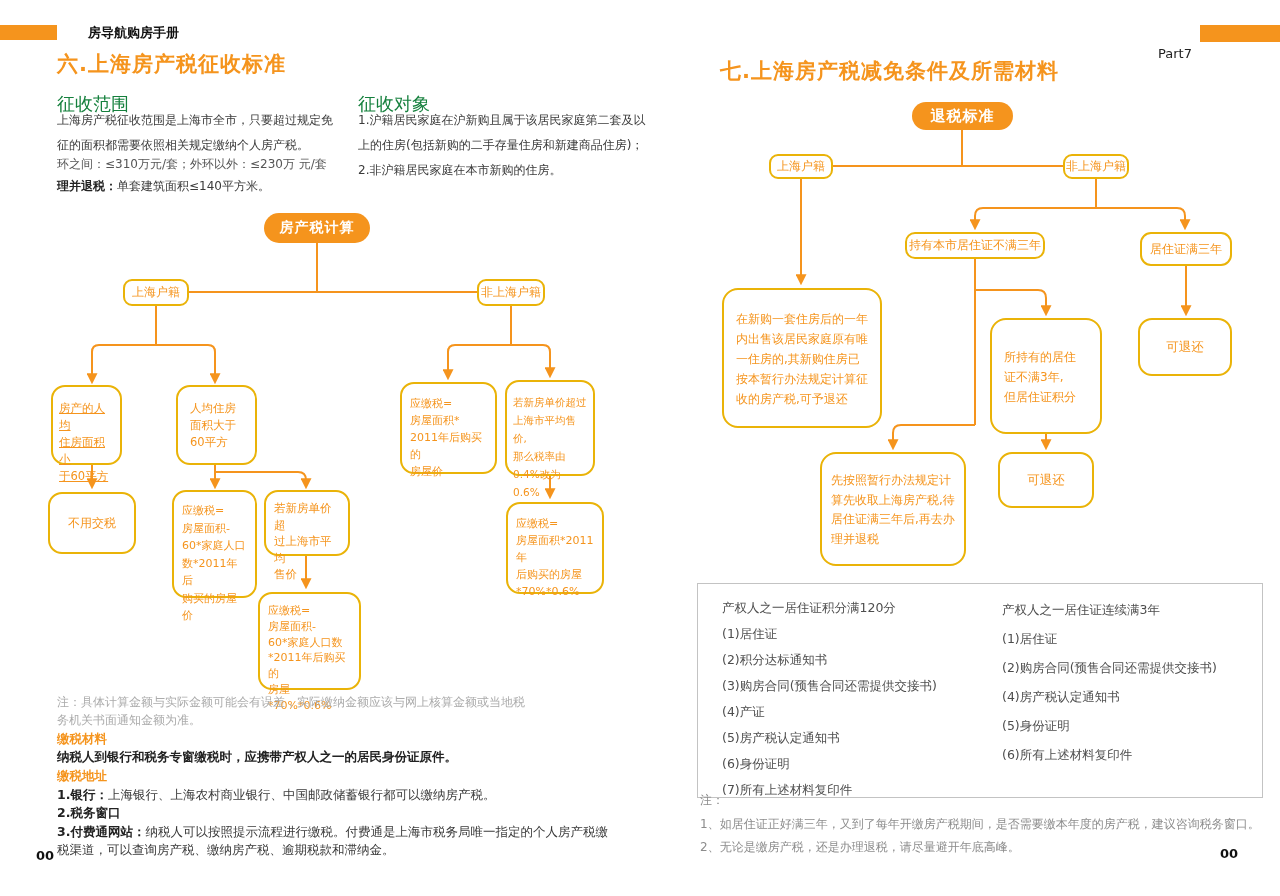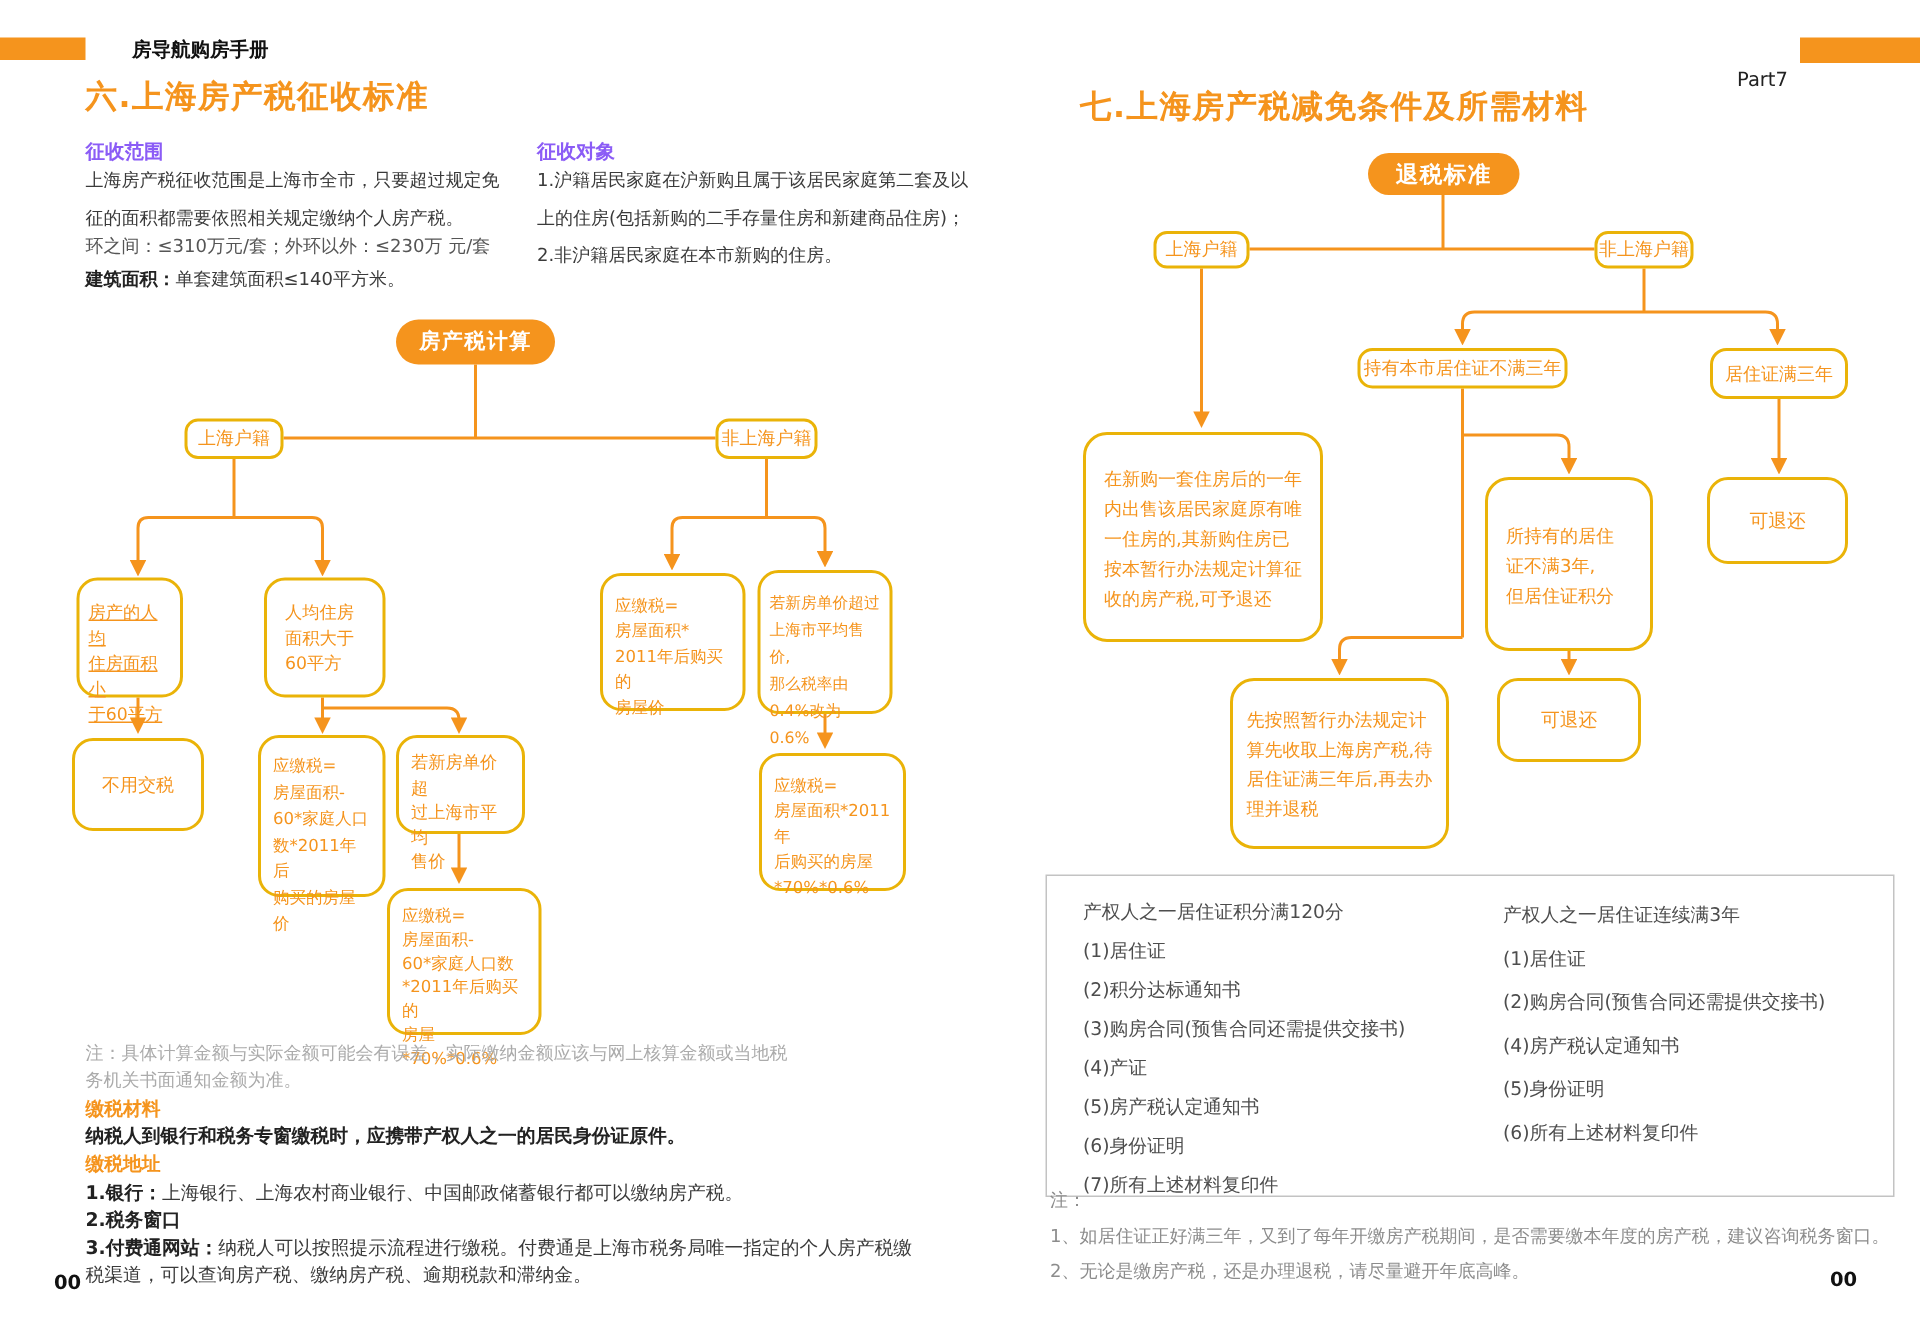--- a/index.html
+++ b/index.html
@@ -3,21 +3,21 @@
 <meta charset="utf-8">
 <style>
   html,body{margin:0;padding:0;background:#ffffff;}
   #stage{position:relative;width:1280px;height:896px;background:#fff;overflow:hidden;
          font-family:"DejaVu Sans","Liberation Sans",sans-serif;color:#333;}
   .abs{position:absolute;}
   .nowrap{white-space:nowrap;}
   .ml{white-space:pre-line;}
   .bar{position:absolute;background:#F5941D;}
   .h-title{position:absolute;font-size:21px;font-weight:bold;color:#F5941D;white-space:nowrap;letter-spacing:1px;}
-  .sec-h{position:absolute;font-size:13px;font-weight:bold;color:#8b5cf6;white-space:nowrap;}
+  .sec-h{position:absolute;font-size:18px;font-weight:normal;color:#15803d;white-space:nowrap;}
   .body-t{position:absolute;font-size:12px;line-height:25px;color:#3a3a3a;}
   .fbox{position:absolute;box-sizing:border-box;border:2px solid #eab308;background:#fff;
         color:#F5941D;border-radius:14px;white-space:pre-line;}
   .cbox{display:flex;align-items:center;justify-content:center;white-space:nowrap;text-align:center;}
   .pill{position:absolute;box-sizing:border-box;background:#F5941D;color:#fff;border-radius:15px;
         display:flex;align-items:center;justify-content:center;font-weight:bold;font-size:14px;
         white-space:nowrap;letter-spacing:1px;}
   .note-gray{position:absolute;font-size:12px;color:#ababab;line-height:17.5px;}
   .o-head{position:absolute;font-size:12.5px;font-weight:bold;color:#F5941D;white-space:nowrap;}
   .b-line{position:absolute;font-size:12.5px;color:#222;white-space:nowrap;}
@@ -72,21 +72,21 @@
   <div class="bar" style="left:0;top:25px;width:57px;height:15px;"></div>
   <div class="abs nowrap" style="left:88px;top:24px;font-size:13px;font-weight:bold;color:#111;">房导航购房手册</div>
 
   <div class="h-title" style="left:57px;top:50px;">六.上海房产税征收标准</div>
 
   <div class="sec-h" style="left:57px;top:92px;">征收范围</div>
   <div class="body-t ml nowrap" style="left:57px;top:108px;">上海房产税征收范围是上海市全市，只要超过规定免
 征的面积都需要依照相关规定缴纳个人房产税。</div>
   <div class="body-t nowrap" style="left:57px;top:152px;color:#555;">环之间：≤310万元/套；外环以外：≤230万 元/套</div>
   <div class="body-t nowrap" style="left:57px;top:174px;">
-    <span style="font-weight:bold;color:#222;">建筑面积：</span><span>单套建筑面积≤140平方米。</span>
+    <span style="font-weight:bold;color:#222;">理并退税：</span><span>单套建筑面积≤140平方米。</span>
   </div>
 
   <div class="sec-h" style="left:358px;top:92px;">征收对象</div>
   <div class="body-t ml nowrap" style="left:358px;top:108px;">1.沪籍居民家庭在沪新购且属于该居民家庭第二套及以
 上的住房(包括新购的二手存量住房和新建商品住房)；
 2.非沪籍居民家庭在本市新购的住房。</div>
 
   <div class="pill" style="left:264px;top:213px;width:106px;height:30px;">房产税计算</div>
   <div class="fbox cbox" style="left:123px;top:279px;width:66px;height:27px;border-radius:9px;font-size:12px;">上海户籍</div>
   <div class="fbox cbox" style="left:477px;top:279px;width:68px;height:27px;border-radius:9px;font-size:12px;">非上海户籍</div>

